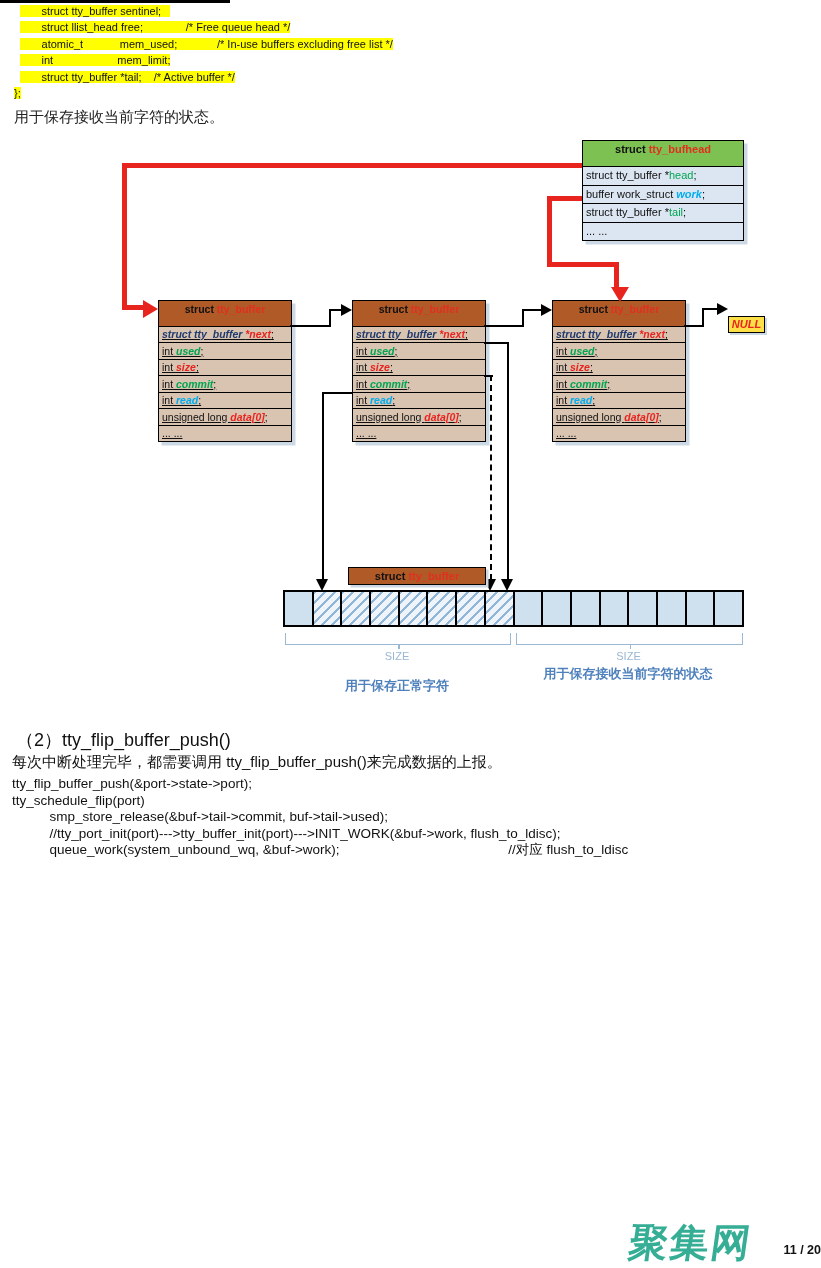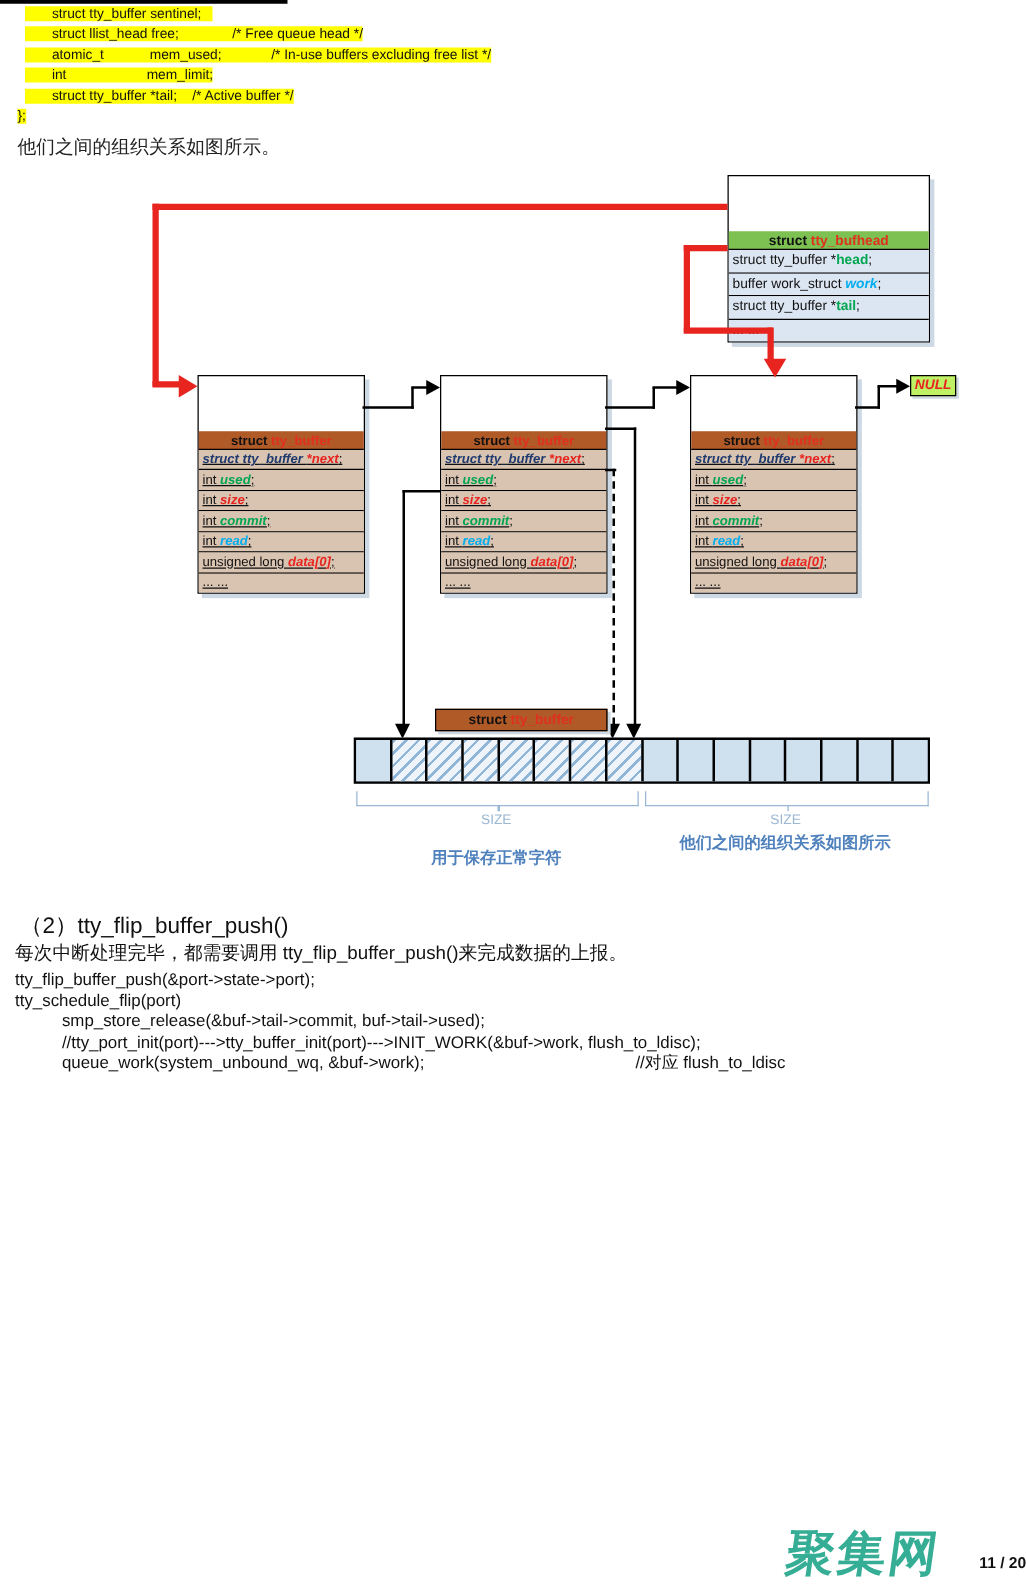--- a/index.html
+++ b/index.html
@@ -7,45 +7,45 @@
         font-family:"Liberation Sans",sans-serif;color:#111;}
   
   .top-bar{position:absolute;left:0;top:0;width:230px;height:3px;background:#000;}
   #top-code{position:absolute;left:14px;top:3px;font-size:11px;line-height:16.4px;white-space:pre;}
   #top-code .hl{background:var(--highlight);}
   .intro{position:absolute;left:14px;top:108px;font-size:15px;color:#222;}
 
   
   .struct-tbl{position:absolute;border:1.5px solid #000;box-shadow:3.5px 3.5px 0 #ccd9e5;
               font-size:10.5px;line-height:1;background:#fff;}
-  .st-h{text-align:center;padding:3px 0 0;border-bottom:1.5px solid #000;font-weight:700;margin-top:44px;}
+  .st-h{text-align:center;padding:3px 0 11px;border-bottom:1.5px solid #000;font-weight:700;}
   .st-r{padding:2.5px 0 2.5px 3px;border-bottom:1.5px solid #000;white-space:nowrap;overflow:hidden;}
   .st-r:last-child{border-bottom:none;}
   #tbl-bufhead{left:582px;top:140px;width:160px;font-size:11px;}
   #tbl-bufhead .st-h{background:var(--bufhead-header);}
   #tbl-bufhead .st-r{background:var(--bufhead-row-bg);padding:3px 0 3.5px 3px;}
   .buf{width:132px;top:300px;}
   .buf .st-h{background:var(--buffer-header);}
   .buf .st-r{background:var(--buffer-row-bg);text-decoration:underline;}
   #tbl-buf1{left:158px;} #tbl-buf2{left:352px;} #tbl-buf3{left:552px;}
 
   
   .s-k{color:#111;}
   .s-kt{color:#111;}
   .s-rt{color:#e0301e;}
-  .s-g{color:var(--green-field);font-weight:700;margin-top:32px;}
+  .s-g{color:var(--green-field);font-weight:400;margin-top:32px;}
   .s-c{color:var(--cyan-field);font-weight:700;font-style:italic;}
   .s-nb{color:var(--navy-field);font-weight:700;font-style:italic;}
   .s-rb{color:var(--pointer-red);font-weight:700;font-style:italic;}
   .s-gi{color:var(--green-field);font-weight:700;font-style:italic;}
   .s-ri{color:var(--pointer-red);font-weight:700;font-style:italic;}
   .s-ci{color:var(--cyan-field);font-weight:700;font-style:italic;}
 
-  .null-box{position:absolute;left:728px;top:300px;width:35px;height:15px;border:1.5px solid #000;
-            background:#bef264;color:var(--pointer-red);font-weight:700;font-style:italic;font-size:11px;
+  .null-box{position:absolute;left:728px;top:316px;width:35px;height:15px;border:1.5px solid #000;
+            background:#fde047;color:var(--pointer-red);font-weight:700;font-style:italic;font-size:11px;
             text-align:center;line-height:15px;box-shadow:2px 2px 0 #ccd9e5;}
 
   .ln{position:absolute;}
   .rln{background:var(--pointer-red);}
   .bln{background:#000;}
   .dln-v{border-left:2px dashed #000;}
   .dln-h{border-top:2px dashed #000;}
   .ah{position:absolute;width:0;height:0;}
   .ah.right.red{border-top:9px solid transparent;border-bottom:9px solid transparent;border-left:15px solid var(--pointer-red);}
   .ah.down.red{border-left:9px solid transparent;border-right:9px solid transparent;border-top:15px solid var(--pointer-red);}
@@ -84,21 +84,21 @@
 </style>
 </head>
 <body>
 
 <div class="page">
 
   <div class="top-bar"></div>
 
   <div id="top-code"><div>  <span class="hl">       struct tty_buffer sentinel;   </span></div><div>  <span class="hl">       struct llist_head free;              /* Free queue head */</span></div><div>  <span class="hl">       atomic_t            mem_used;             /* In-use buffers excluding free list */</span></div><div>  <span class="hl">       int                     mem_limit;</span></div><div>  <span class="hl">       struct tty_buffer *tail;    /* Active buffer */</span></div><div><span class="hl">};</span></div></div>
 
-  <div class="intro">他们之间的组织关系如图所示。</div>
+  <div class="intro">用于保存接收当前字符的状态。</div>
 
   <div id="tbl-bufhead" class="struct-tbl">
       <div class="st-h"><span class="s-kt">struct </span><span class="s-rt">tty_bufhead</span></div>
       <div class="st-r"><span class="s-k">struct tty_buffer *</span><span class="s-g">head</span><span class="s-k">;</span></div>
       <div class="st-r"><span class="s-k">buffer work_struct </span><span class="s-c">work</span><span class="s-k">;</span></div>
       <div class="st-r"><span class="s-k">struct tty_buffer *</span><span class="s-g">tail</span><span class="s-k">;</span></div>
       <div class="st-r"><span class="s-k">... ...</span></div>
     </div>
 
   <div id="tbl-buf1" class="struct-tbl buf">
@@ -202,21 +202,21 @@
       <div class="cell"></div>
       <div class="cell"></div>
       <div class="cell"></div>
     </div>
 
   <div id="brace-l" class="brace"></div>
   <div id="brace-r" class="brace"></div>
   <div id="size-l" class="size-lbl">SIZE</div>
   <div id="size-r" class="size-lbl">SIZE</div>
   <div id="cap-l" class="cap-lbl">用于保存正常字符</div>
-  <div id="cap-r" class="cap-lbl">他们之间的组织关系如图所示</div>
+  <div id="cap-r" class="cap-lbl">用于保存接收当前字符的状态</div>
 
   <div class="sec-head">（2）tty_flip_buffer_push()</div>
   <div class="sec-para">每次中断处理完毕，都需要调用 tty_flip_buffer_push()来完成数据的上报。</div>
   <div id="sec-code"><div>tty_flip_buffer_push(&amp;port-&gt;state-&gt;port);</div><div>tty_schedule_flip(port)</div><div>          smp_store_release(&amp;buf-&gt;tail-&gt;commit, buf-&gt;tail-&gt;used);</div><div>          //tty_port_init(port)---&gt;tty_buffer_init(port)---&gt;INIT_WORK(&amp;buf-&gt;work, flush_to_ldisc);</div><div>          queue_work(system_unbound_wq, &amp;buf-&gt;work);                                             //对应 flush_to_ldisc</div></div>
 
   <div class="page-num">11 / 20</div>
   <div class="watermark">聚集网</div>
 
 </div>
 

